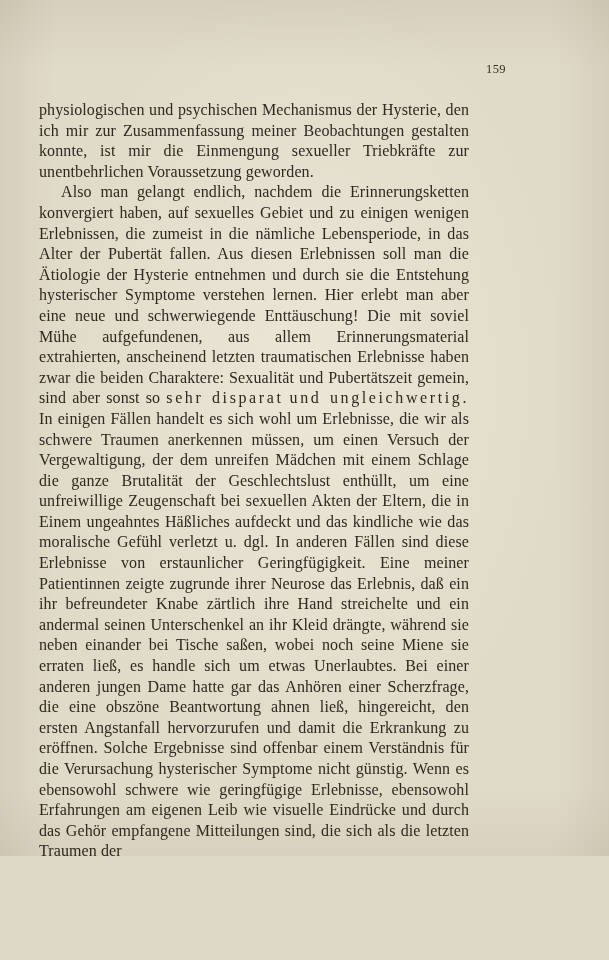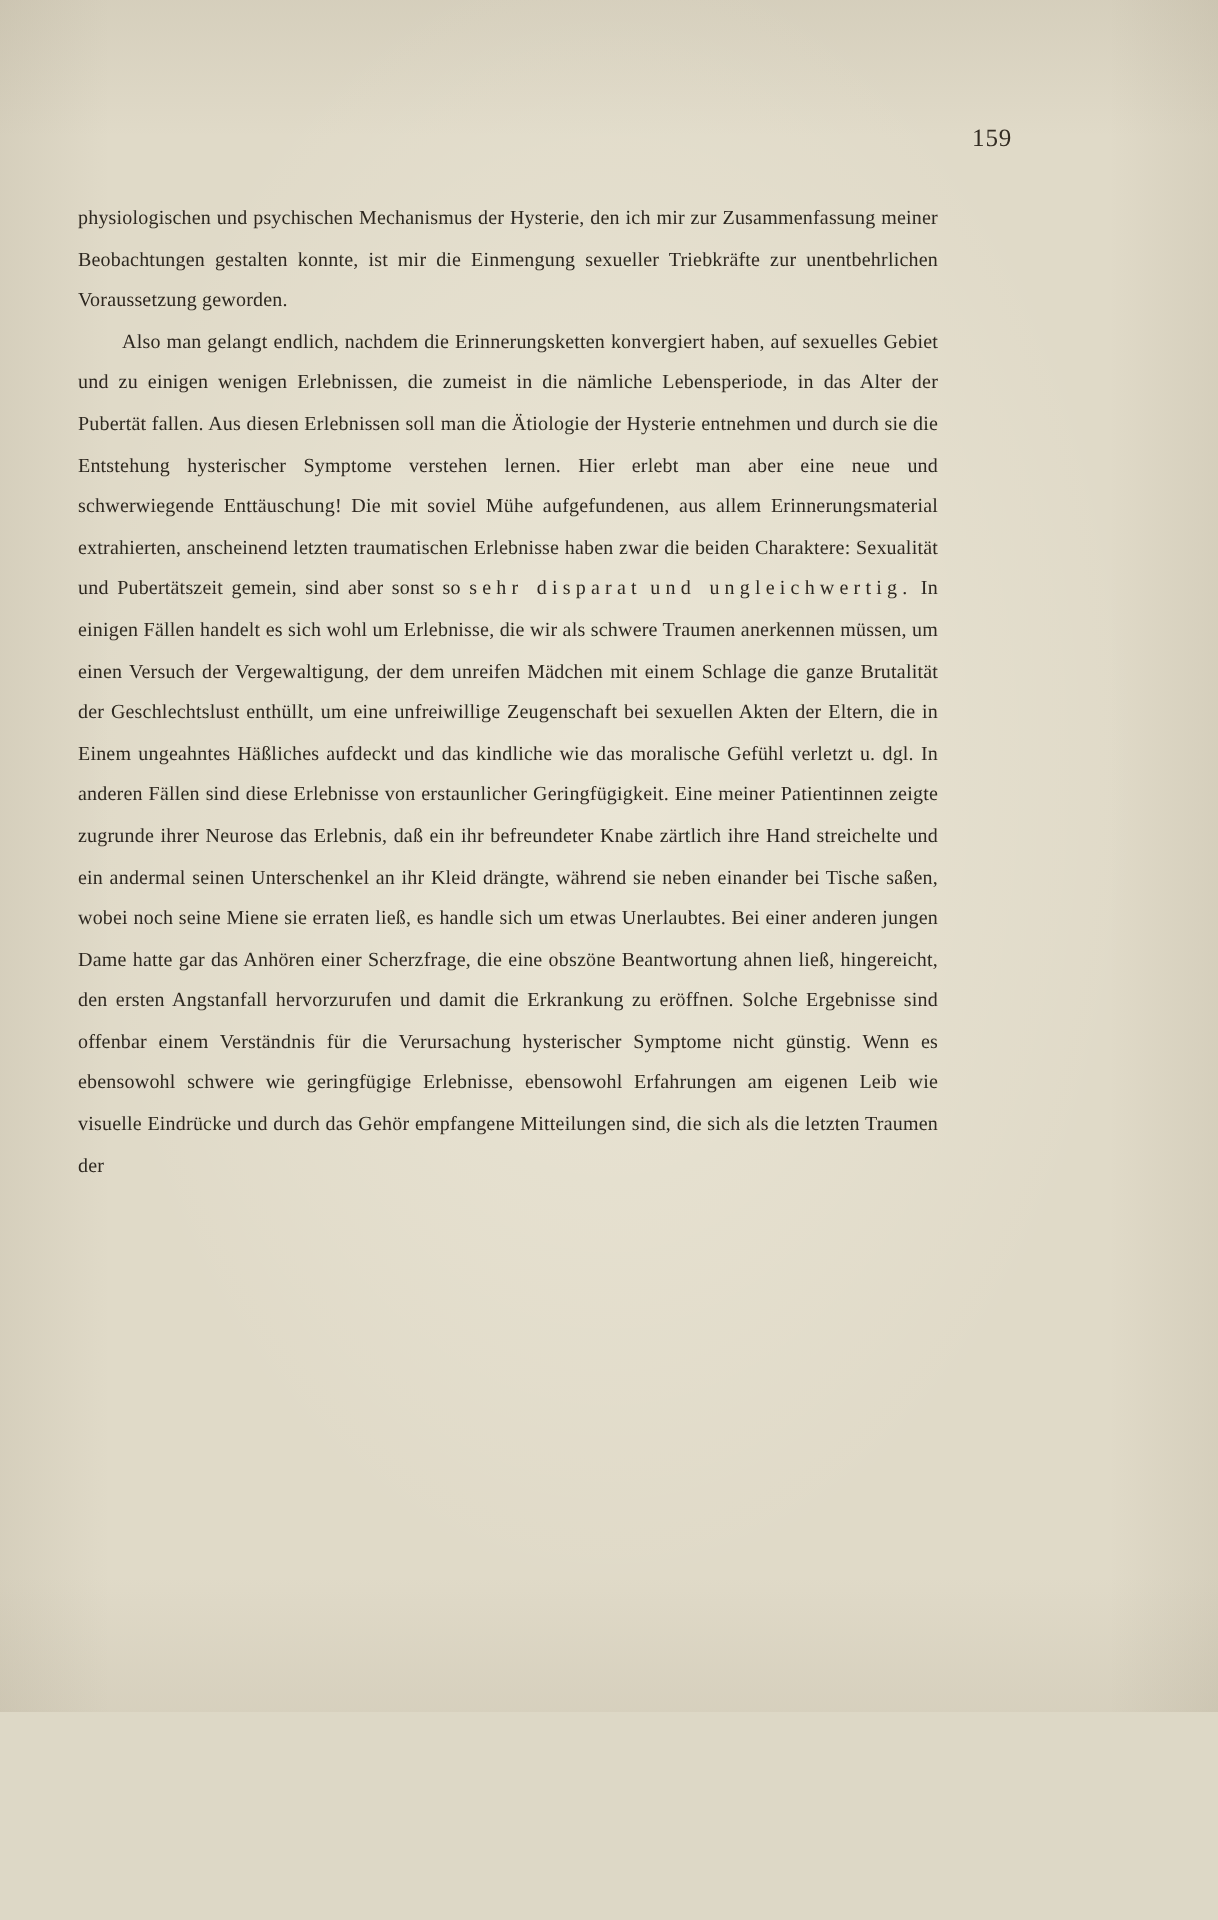--- a/index.html
+++ b/index.html
@@ -41,21 +41,21 @@
     color: #332c23;
   }
   .text-block {
     position: absolute;
     top: 100px;
     left: 39px;
     width: 430px;
   }
   p {
     margin: 0;
-    font-size: 10px;
+    font-size: 16px;
     line-height: 20.6px;
     text-align: justify;
     text-justify: inter-word;
     color: #2e2820;
     letter-spacing: 0.1px;
     -webkit-font-smoothing: antialiased;
   }
   p.indent {
     text-indent: 22px;
   }

